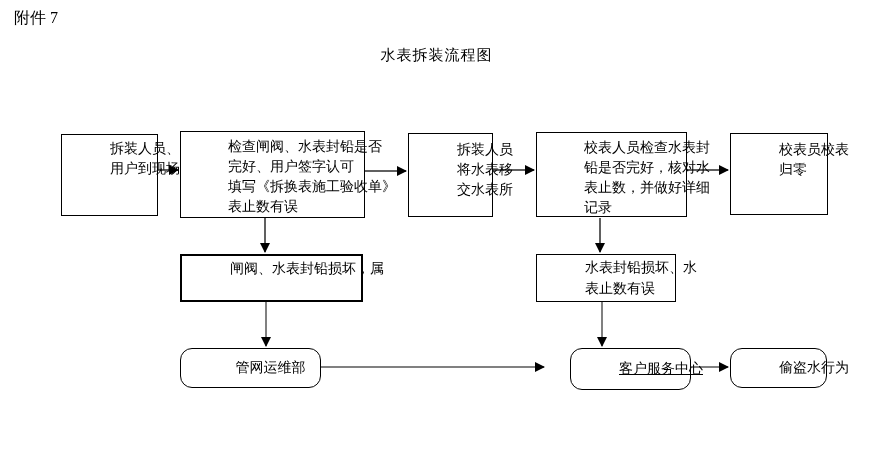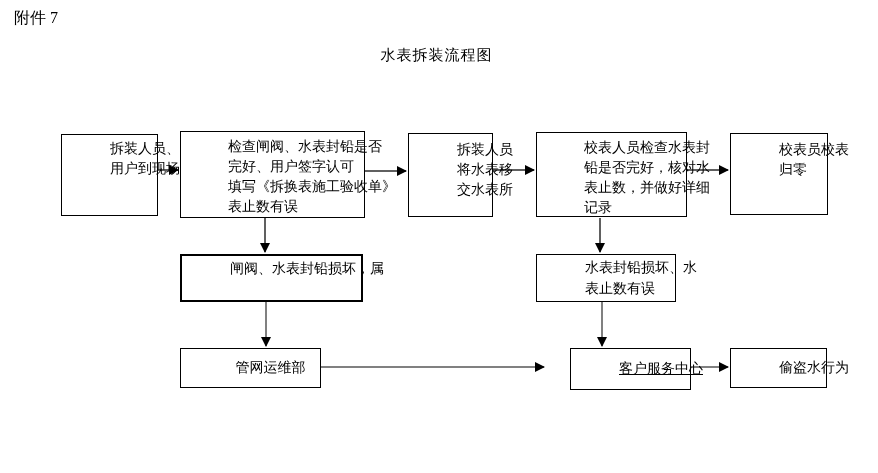--- a/index.html
+++ b/index.html
@@ -20,21 +20,21 @@
     position: absolute;
     border: 1px solid #000;
     background: #fff;
     font-size: 14px;
     line-height: 20px;
     padding: 4px 8px;
     box-sizing: border-box;
   }
   .node .line { white-space: nowrap; margin-left: 40px; }
   .node .dist { display: flex; justify-content: space-between; }
-  .node.center { display: flex; flex-direction: column; justify-content: center; text-align: center; }
+  .node.center { display: flex; flex-direction: column; justify-content: center; text-align: center; border-radius: 12px; }
   .node.thick { border-width: 2px; }
 
   
   .n1  { left: 61px;  top: 134px; width: 97px;  height: 82px; }
   .n2  { left: 180px; top: 131px; width: 185px; height: 87px; padding: 5px 6px 5px 7px; }
   .n3  { left: 408px; top: 133px; width: 85px;  height: 84px; padding-top: 6px; }
   .n4  { left: 536px; top: 132px; width: 151px; height: 85px; padding: 5px 7px; }
   .n5  { left: 730px; top: 133px; width: 98px;  height: 82px; padding-top: 6px; }
   
   .n6  { left: 180px; top: 254px; width: 183px; height: 48px; line-height: 21px; padding-top: 2px; }

